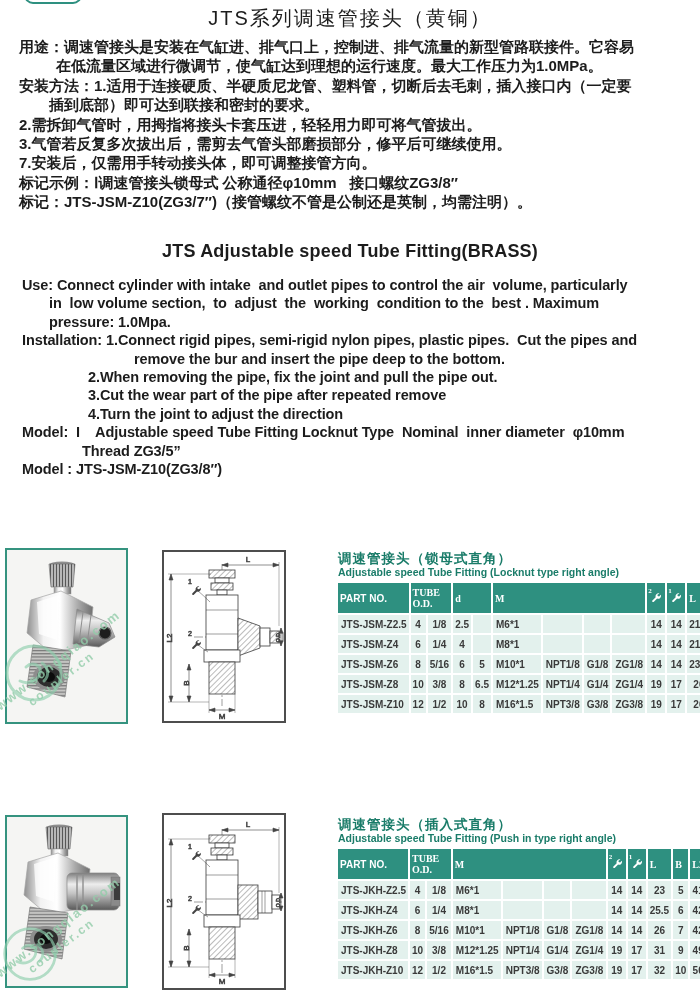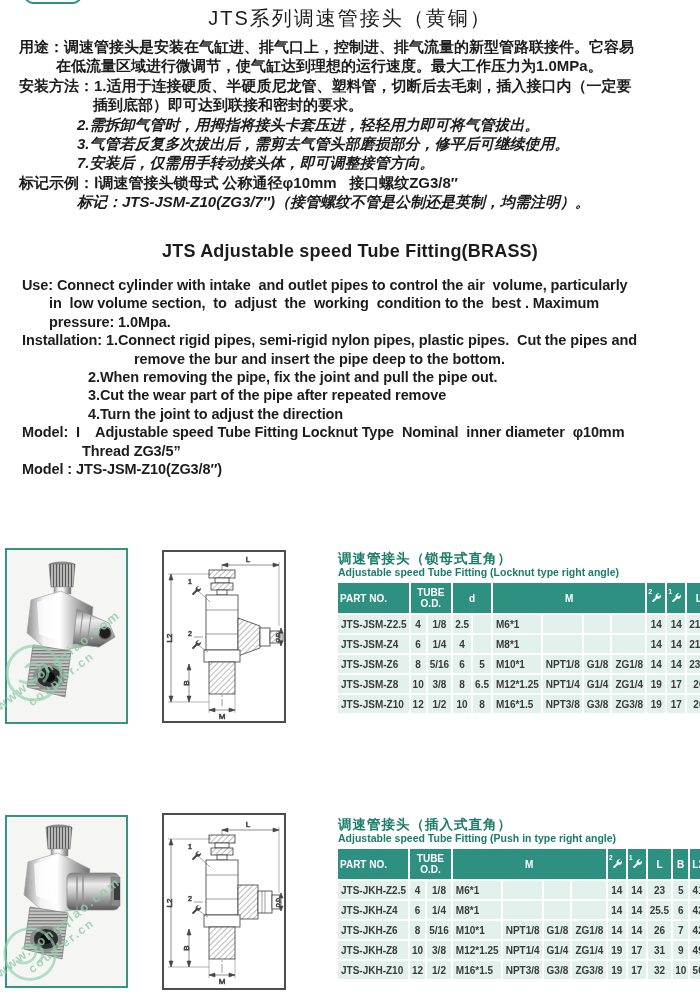--- a/index.html
+++ b/index.html
@@ -18,40 +18,40 @@
   
   .cn-title{position:absolute;top:5px;left:0;width:100%;text-align:center;
     font-size:20px;font-weight:normal;letter-spacing:2px;}
   .en-title{position:absolute;top:241px;left:0;width:100%;text-align:center;
     font-size:18px;font-weight:bold;letter-spacing:.2px;}
   
   .cn-block{position:absolute;top:37px;left:19px;right:4px;}
   .cn-block .ln{font-size:15px;font-weight:bold;line-height:19.4px;white-space:pre-wrap;}
   .en-block{position:absolute;top:276px;left:22px;right:4px;}
   .en-block .ln{font-size:14.5px;font-weight:bold;line-height:18.4px;white-space:pre-wrap;letter-spacing:-.1px;}
-  .ia{margin-left:37px;} .ib{margin-left:74px;} .ic{margin-left:58px;font-style:italic;}
+  .ia{margin-left:37px;} .ib{margin-left:30px;} .ic{}
   .ea{margin-left:27px;} .eb{margin-left:112px;} .ec{margin-left:66px;} .ed{margin-left:60px;}
   
   .section{position:absolute;left:0;width:700px;height:180px;}
   #sec1{top:545px;} #sec2{top:812px;}
   .photo-box{position:absolute;left:5px;width:123px;height:176px;
     border:2px solid var(--photo-border);background:#f5f5f3;overflow:hidden;}
   #sec1 .photo-box{top:3px;} #sec2 .photo-box{top:3px;height:173px;}
   .draw-box{position:absolute;left:162px;width:124px;height:173px;
     border:2px solid #4d4d4d;background:#fff;overflow:hidden;}
   #sec1 .draw-box{top:5px;} #sec2 .draw-box{top:1px;height:177px;}
   .tbl-wrap{position:absolute;left:338px;top:7px;width:370px;}
   #sec2 .tbl-wrap{top:6px;}
   .tbl-title-cn{font-size:13.5px;font-weight:bold;color:var(--green-title);letter-spacing:1px;line-height:14px;}
   .tbl-title-en{font-size:10.5px;font-weight:bold;color:var(--green-title);line-height:13px;}
   
   table.spec{border-collapse:separate;border-spacing:2px;table-layout:fixed;margin-top:2px;margin-left:-2px;}
   table.spec th{background:var(--teal);color:#fff;font-size:10px;font-weight:bold;
     height:30px;padding:0 2px;text-align:left;vertical-align:middle;line-height:11px;}
-  table.spec th.ctr{text-align:center;}
+  table.spec th.ctr{text-align:left;font-family:Liberation Serif, serif;}
   table.spec td{background:var(--rowbg);color:var(--cell-ink);font-size:10px;font-weight:bold;
     height:18px;padding:0 2px;white-space:nowrap;overflow:hidden;}
   table.spec td.al{text-align:left;padding-left:3px;}
   table.spec td.ac{text-align:center;}
   .wrh{position:relative;display:inline-block;width:14px;height:16px;}
   .wrh .wrs{position:absolute;left:-1px;top:-3px;font-size:7px;font-weight:bold;color:#fff;}
   .wrh svg{position:absolute;left:2px;top:3px;}
   
   .wm{position:absolute;pointer-events:none;transform:rotate(-38deg);transform-origin:left bottom;
     color:#93CDAA;opacity:.8;font-size:13px;font-weight:bold;letter-spacing:2px;white-space:nowrap;}

